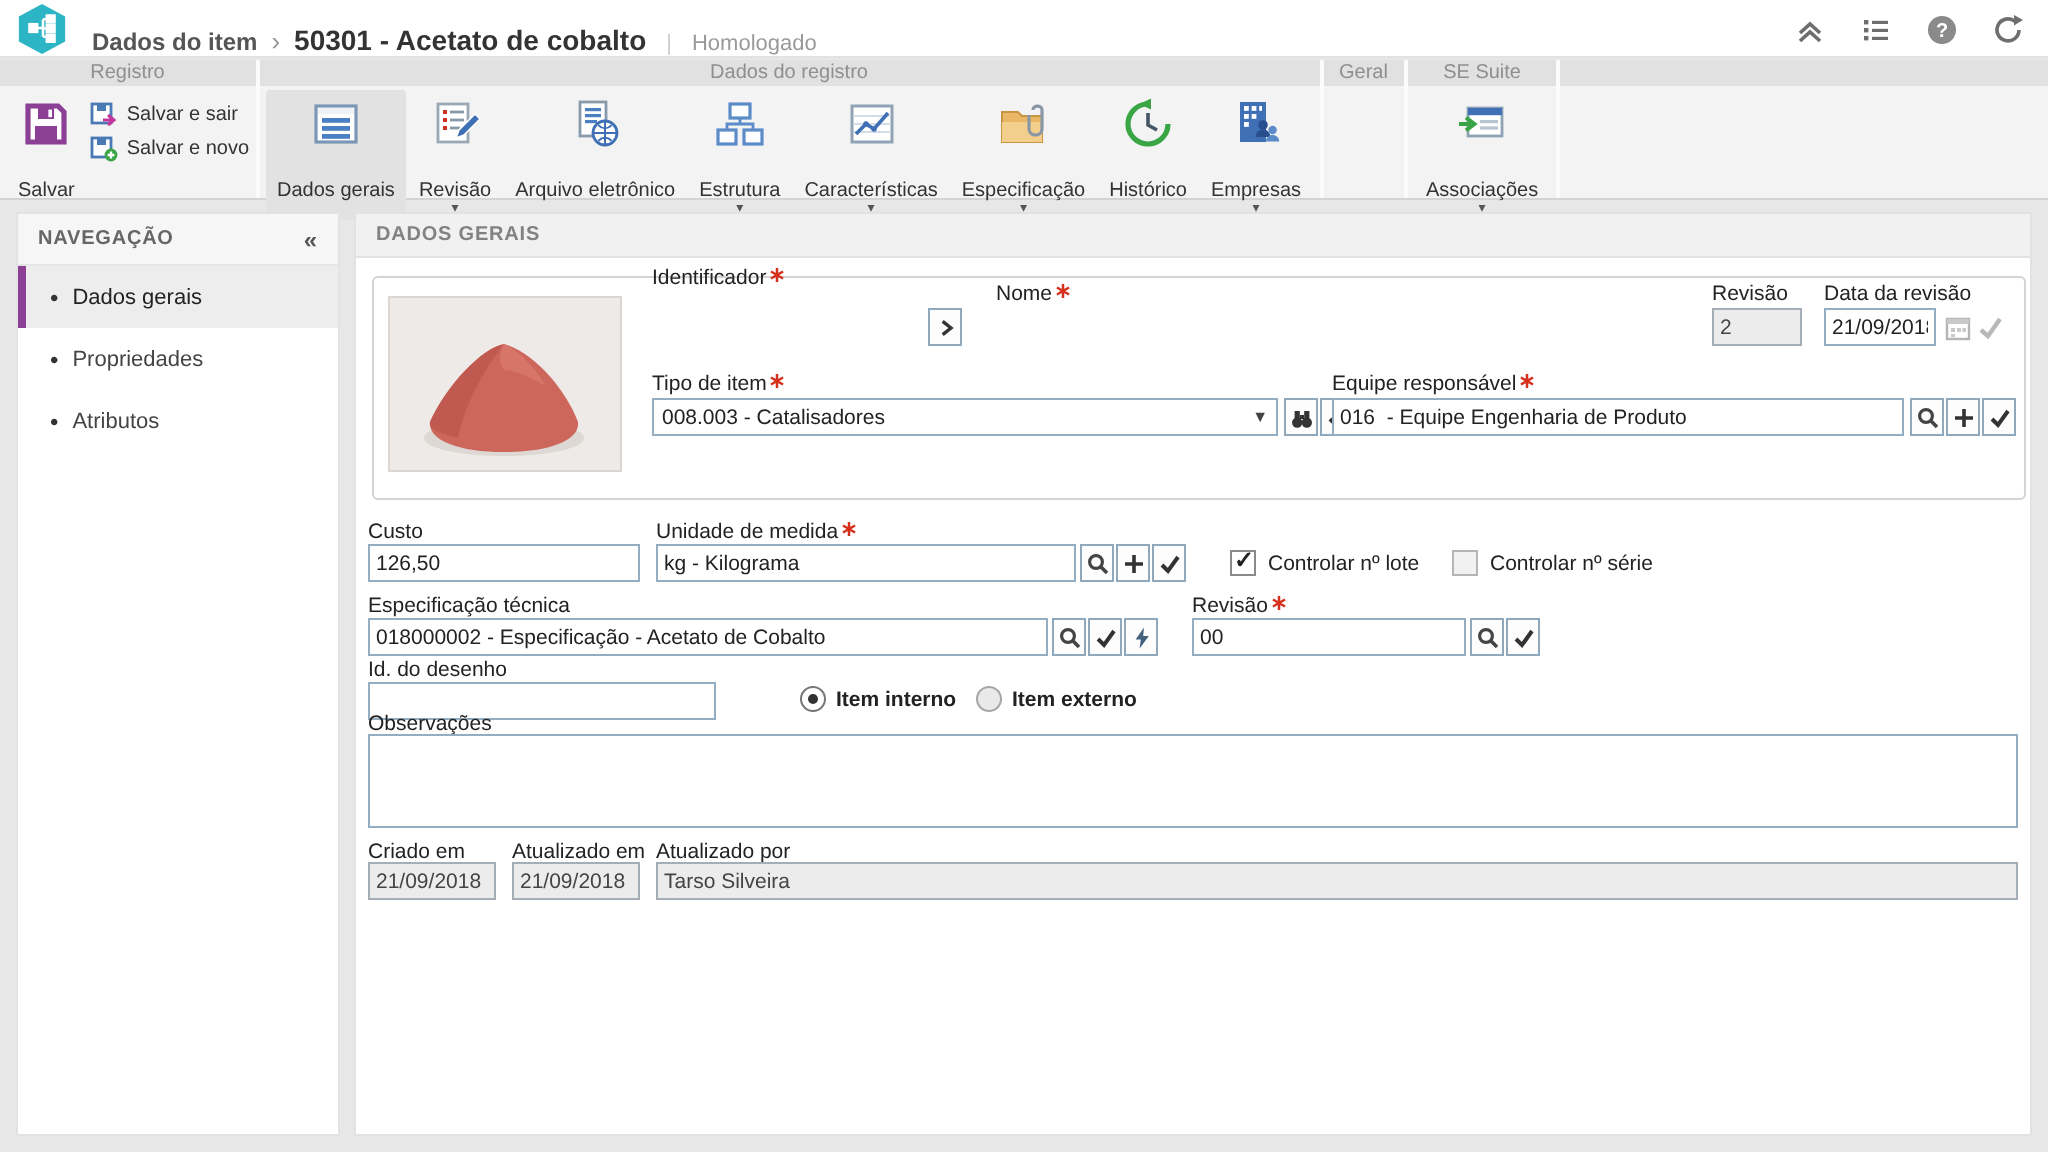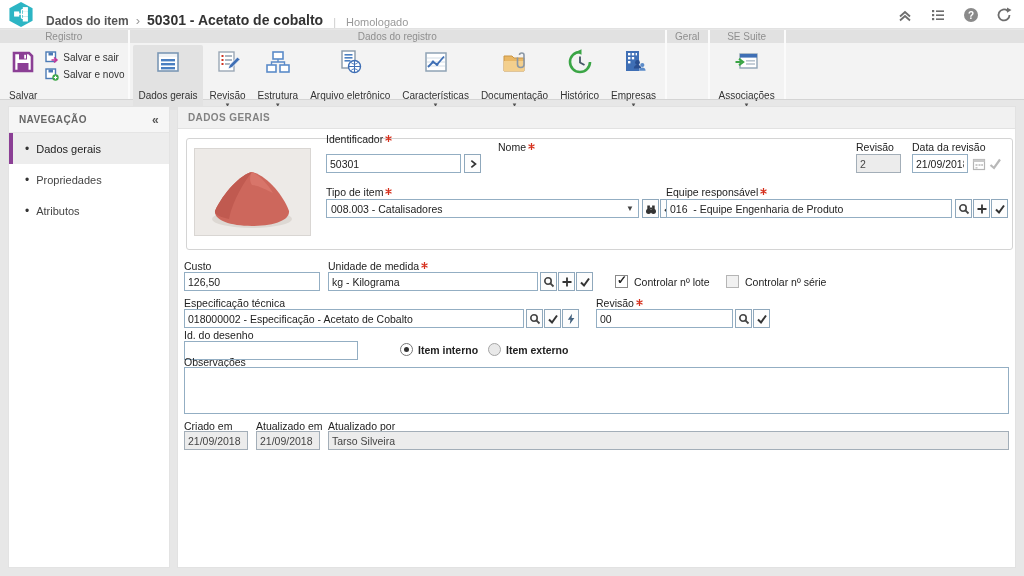--- a/index.html
+++ b/index.html
@@ -230,72 +230,72 @@
             <path d="M22.5 8 L14.5 16 L13 20 L17 18.5 L25 10.5 Z" fill="#3f6fb5" stroke="#fff" stroke-width="0.8"></path>
           </svg>
         </span>
         <span class="tlbl">Revisão</span>
         <span class="tdd">▾</span>
       </div>
 
       <div class="tb-big">
         <span class="ticon">
           <svg width="26" height="26" viewBox="0 0 26 26">
-            <path d="M13 10 v3 M6.5 16 v-3 h13 v3" stroke="#5b8bc9" stroke-width="1.4" fill="none"></path>
-            <g fill="#fff" stroke="#5b8bc9" stroke-width="1.6">
-              <rect x="8" y="3" width="10" height="7"></rect>
-                <rect x="2" y="16" width="9" height="7"></rect>
-                <rect x="15" y="16" width="9" height="7"></rect>
-            </g>
-          </svg>
-        </span>
-        <span class="tlbl">Estrutura</span>
-        <span class="tdd">▾</span>
-      </div>
-
-      <div class="tb-big">
-        <span class="ticon">
-          <svg width="26" height="26" viewBox="0 0 26 26">
             <rect x="5" y="2" width="13" height="17" fill="#fff" stroke="#8899aa" stroke-width="1.4"></rect>
             <g fill="#4a7fc1">
                 <rect x="7.5" y="5" width="8" height="1.6"></rect>
                 <rect x="7.5" y="8" width="8" height="1.6"></rect>
                 <rect x="7.5" y="11" width="6" height="1.6"></rect>
               </g>
             <circle cx="17.5" cy="17.5" r="6" fill="#fff" stroke="#3f6fb5" stroke-width="1.4"></circle>
             <path d="M11.5 17.5 h12 M17.5 11.5 v12 M14.2 13.6 c2 2 4.6 2 6.6 0 M14.2 21.4 c2 -2 4.6 -2 6.6 0" stroke="#3f6fb5" stroke-width="1" fill="none"></path>
           </svg>
         </span>
         <span class="tlbl">Arquivo eletrônico</span>
         <span class="tdd"></span>
       </div>
 
       <div class="tb-big">
         <span class="ticon">
           <svg width="26" height="26" viewBox="0 0 26 26">
+            <path d="M13 10 v3 M6.5 16 v-3 h13 v3" stroke="#5b8bc9" stroke-width="1.4" fill="none"></path>
+            <g fill="#fff" stroke="#5b8bc9" stroke-width="1.6">
+              <rect x="8" y="3" width="10" height="7"></rect>
+                <rect x="2" y="16" width="9" height="7"></rect>
+                <rect x="15" y="16" width="9" height="7"></rect>
+            </g>
+          </svg>
+        </span>
+        <span class="tlbl">Estrutura</span>
+        <span class="tdd">▾</span>
+      </div>
+
+      <div class="tb-big">
+        <span class="ticon">
+          <svg width="26" height="26" viewBox="0 0 26 26">
             <rect x="3" y="4" width="20" height="18" fill="#fff" stroke="#8fa3b5" stroke-width="1.5"></rect>
             <path d="M4 9 h18 M4 13 h18 M4 17 h18" stroke="#d3dde6" stroke-width="1"></path>
             <path d="M5 18 L10 13 L14 15.5 L21 7.5" stroke="#3f6fb5" stroke-width="1.8" fill="none"></path>
             <circle cx="10" cy="13" r="1.4" fill="#3f6fb5"></circle>
               <circle cx="14" cy="15.5" r="1.4" fill="#3f6fb5"></circle>
           </svg>
         </span>
         <span class="tlbl">Características</span>
         <span class="tdd">▾</span>
       </div>
 
       <div class="tb-big">
         <span class="ticon">
           <svg width="26" height="26" viewBox="0 0 26 26">
             <path d="M2 7 h8 l2 2 h10 v13 H2 Z" fill="#e9b765" stroke="#c99544" stroke-width="1"></path>
             <path d="M2 12 h20 v10 H2 Z" fill="#f3cf8d"></path>
             <path d="M17.5 6 c0 -2.6 4.5 -2.6 4.5 0 v9.5 c0 4 -6.5 4 -6.5 0 v-7" stroke="#8a97a5" stroke-width="1.6" fill="none"></path>
           </svg>
         </span>
-        <span class="tlbl">Documentação</span>
+        <span class="tlbl">Especificação</span>
         <span class="tdd">▾</span>
       </div>
 
       <div class="tb-big">
         <span class="ticon">
           <svg width="26" height="26" viewBox="0 0 26 26">
             <path d="M13 3 a10 10 0 1 0 10 10" stroke="#3aa545" stroke-width="2.6" fill="none"></path>
             <path d="M14.5 0.2 L8.8 3 L14.5 5.8 Z" fill="#3aa545"></path>
             <path d="M13 7.5 v6 l4.5 2.5" stroke="#445566" stroke-width="1.8" fill="none"></path>
           </svg>
@@ -393,21 +393,20 @@
         <path d="M20 62 C28 44 46 25 57 23 C50 32 38 50 34 70 C26 68 19 66 20 62 Z" fill="#c05a50"></path>
         <path d="M57 23 C64 26 72 34 78 44 C70 40 62 36 57 36 C54 32 55 26 57 23 Z" fill="#d8756a"></path>
       </svg>
     </div>
 
     <span class="flabel" style="left:148px;top:4px;">
       <span>Identificador</span><svg class="req" width="7" height="7" viewBox="0 0 10 10">
           <path d="M5 0 V10 M0.7 2.5 L9.3 7.5 M0.7 7.5 L9.3 2.5" stroke="#d6301d" stroke-width="1.8"></path>
         </svg>
     </span>
-    <input class="inp" style="left: 148px; top: 25px; width: 135px;" value="50301">
     <button class="mini" style="left:286px;top:25px;">
       <svg width="10" height="10" viewBox="0 0 12 12">
           <path d="M4 2 L9 6 L4 10" stroke="#333" stroke-width="2" fill="none"></path>
         </svg>
     </button>
 
     <span class="flabel" style="left:320px;top:12px;">
       <span>Nome</span><svg class="req" width="7" height="7" viewBox="0 0 10 10">
           <path d="M5 0 V10 M0.7 2.5 L9.3 7.5 M0.7 7.5 L9.3 2.5" stroke="#d6301d" stroke-width="1.8"></path>
         </svg>

